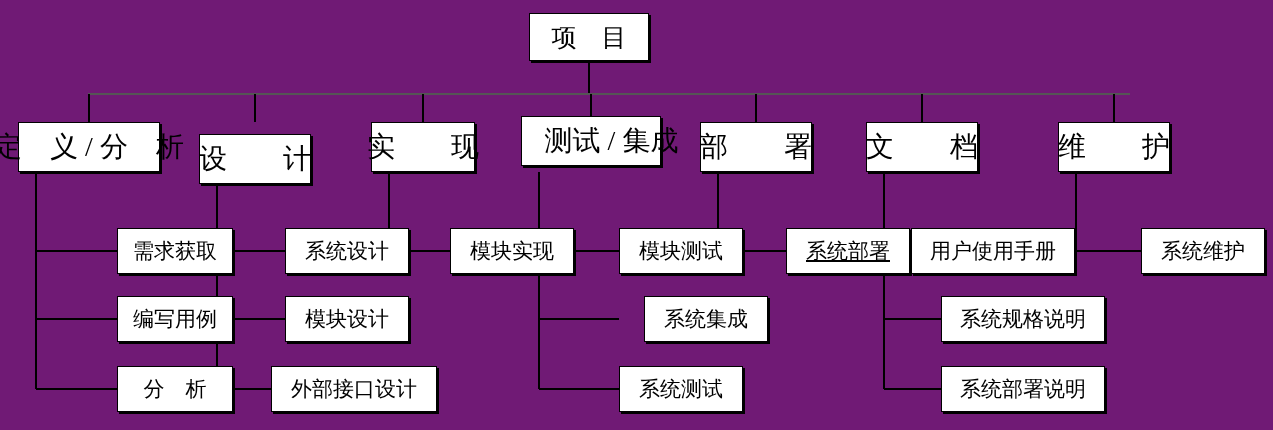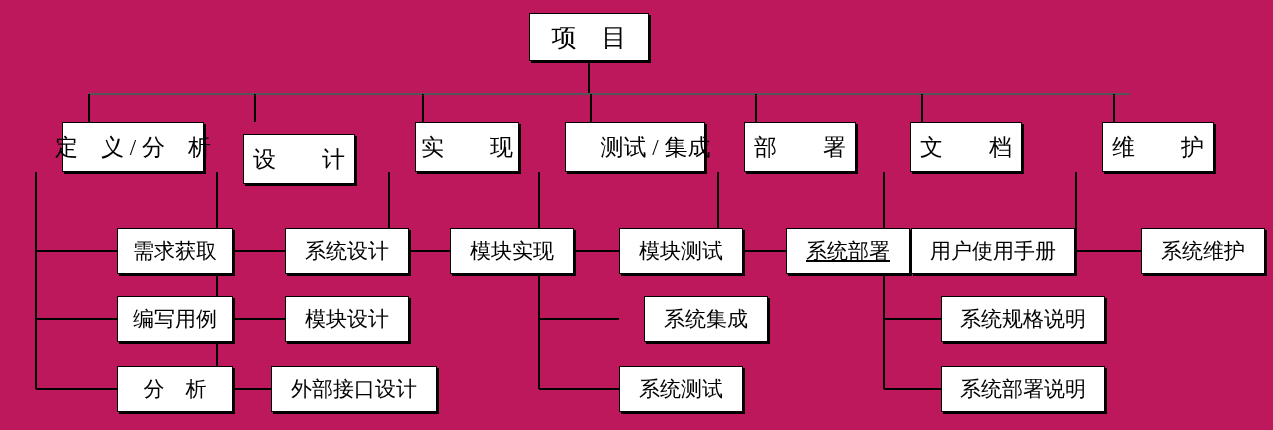--- a/index.html
+++ b/index.html
@@ -9,21 +9,21 @@
     background: #ffffff;
   }
   body {
     font-family: "Liberation Serif", "DejaVu Serif", serif;
     color: #000000;
   }
   #canvas {
     position: relative;
     width: 1273px;
     height: 430px;
-    background: #be185d;
+    background: #701a75;
     overflow: hidden;
   }
   svg.wires {
     position: absolute;
     left: 0;
     top: 0;
     width: 1273px;
     height: 430px;
     pointer-events: none;
   }
@@ -44,22 +44,21 @@
   }
   .node .label {
     display: block;
     white-space: pre;
   }
   .node.root {
     font-size: 25px;
     letter-spacing: 0px;
   }
   .node.lvl2 {
-    font-size: 23px;
-    margin-left: 44px;
+    font-size: 28px;
   }
   .node.leaf {
     font-size: 21px;
   }
 </style>
 </head>
 <body>
 
 <div id="canvas">
   <svg class="wires" viewBox="0 0 1273 430" preserveAspectRatio="none" id="wire-layer">
@@ -100,21 +99,21 @@
       <div class="node lvl2" style="left: 18px; top: 122px; width: 142px; height: 50px;"><span class="label">定　义 / 分　析</span></div>
       <div class="node leaf" style="left: 117px; top: 228px; width: 116px; height: 46px;"><span class="label">需求获取</span></div>
       <div class="node leaf" style="left: 117px; top: 296px; width: 116px; height: 46px;"><span class="label">编写用例</span></div>
       <div class="node leaf" style="left: 117px; top: 366px; width: 116px; height: 46px;"><span class="label">分　析</span></div>
       <div class="node lvl2" style="left: 199px; top: 134px; width: 112px; height: 50px; text-align: right;"><span class="label">设　　计</span></div>
       <div class="node leaf" style="left: 285px; top: 228px; width: 124px; height: 46px;"><span class="label">系统设计</span></div>
       <div class="node leaf" style="left: 285px; top: 296px; width: 124px; height: 46px;"><span class="label">模块设计</span></div>
       <div class="node leaf" style="left: 271px; top: 366px; width: 166px; height: 46px;"><span class="label">外部接口设计</span></div>
       <div class="node lvl2" style="left: 371px; top: 122px; width: 104px; height: 50px;"><span class="label">实　　现</span></div>
       <div class="node leaf" style="left: 450px; top: 228px; width: 124px; height: 46px;"><span class="label">模块实现</span></div>
-      <div class="node lvl2" style="left: 521px; top: 122px; width: 140px; height: 50px; padding-left: 41px;"><span class="label">测试 / 集成</span></div>
+      <div class="node lvl2" style="left: 521px; top: 116px; width: 140px; height: 50px; padding-left: 41px;"><span class="label">测试 / 集成</span></div>
       <div class="node leaf" style="left: 619px; top: 228px; width: 124px; height: 46px;"><span class="label">模块测试</span></div>
       <div class="node leaf" style="left: 644px; top: 296px; width: 124px; height: 46px;"><span class="label">系统集成</span></div>
       <div class="node leaf" style="left: 619px; top: 366px; width: 124px; height: 46px;"><span class="label">系统测试</span></div>
       <div class="node lvl2" style="left: 700px; top: 122px; width: 112px; height: 50px;"><span class="label">部　　署</span></div>
       <div class="node leaf" style="left: 786px; top: 228px; width: 124px; height: 46px; text-decoration: underline;"><span class="label">系统部署</span></div>
       <div class="node lvl2" style="left: 866px; top: 122px; width: 112px; height: 50px;"><span class="label">文　　档</span></div>
       <div class="node leaf" style="left: 911px; top: 228px; width: 164px; height: 46px;"><span class="label">用户使用手册</span></div>
       <div class="node leaf" style="left: 941px; top: 296px; width: 164px; height: 46px;"><span class="label">系统规格说明</span></div>
       <div class="node leaf" style="left: 941px; top: 366px; width: 164px; height: 46px;"><span class="label">系统部署说明</span></div>
       <div class="node lvl2" style="left: 1058px; top: 122px; width: 112px; height: 50px;"><span class="label">维　　护</span></div>

